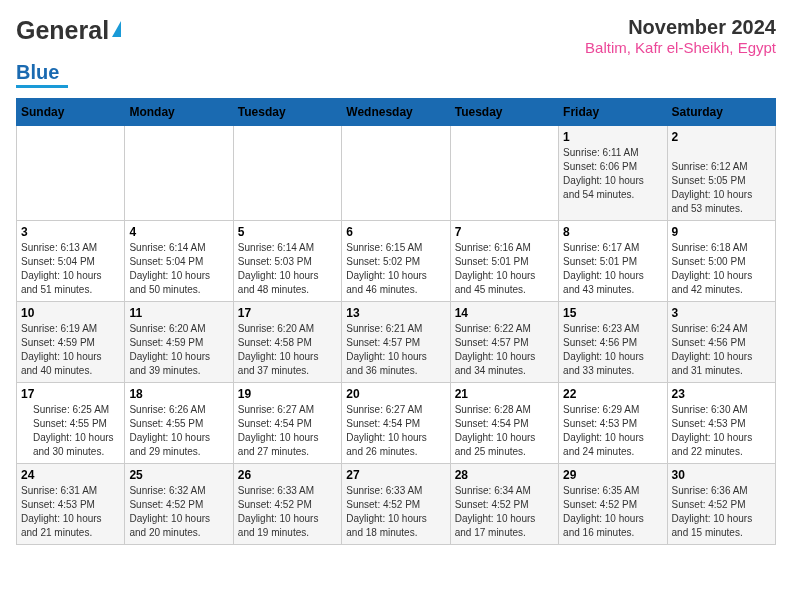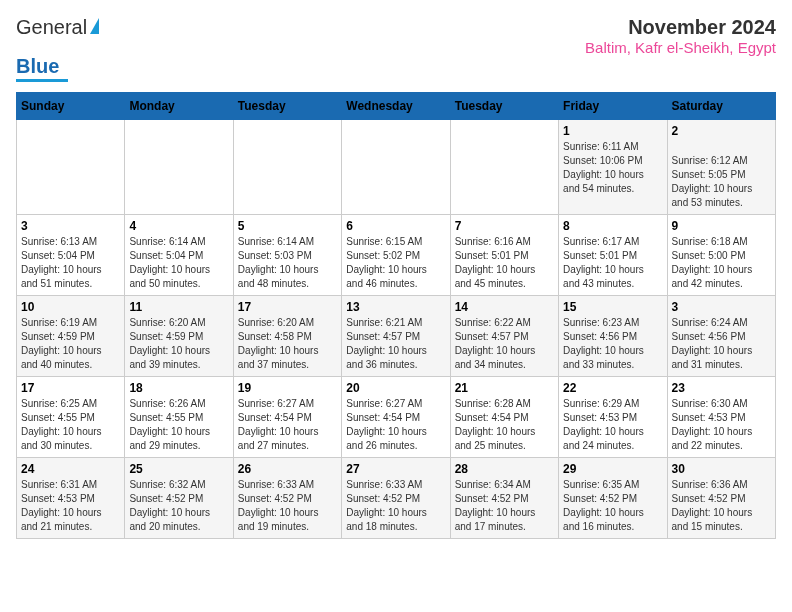--- a/index.html
+++ b/index.html
@@ -67,21 +67,21 @@
     .empty-cell {
       background: #fff !important;
     }
   </style>
 </head>
 <body>
 
 <div class="header-area">
   <div class="logo">
     <div style="display:flex;align-items:center;">
-      <span style="font-size:20px;font-weight:normal;color:#333;">General</span>
+      <span style="font-size:25px;font-weight:bold;color:#333;">General</span>
       <span style="display:inline-block;width:0;height:0;border-left:9px solid transparent;border-bottom:16px solid #1a9ad7;margin-left:3px;margin-bottom:4px;"></span>
     </div>
     <div style="display:flex;align-items:center;margin-top:-4px;">
       <span style="font-size:20px;font-weight:bold;color:#1a6ab1;margin-top:20px;">Blue</span>
     </div>
     <div style="width:52px;height:3px;background:#1a9ad7;margin-top:1px;"></div>
   </div>
   <div class="title-area">
     <div style="font-size:20px;font-weight:bold;color:#333;">November 2024</div>
     <div style="font-size:15px;color:#ec4899;">Baltim, Kafr el-Sheikh, Egypt</div>
@@ -103,21 +103,21 @@
   <tbody id="calendar-body">
   <tr>
         <td class="empty-cell"></td>
         <td class="empty-cell"></td>
         <td class="empty-cell"></td>
         <td class="empty-cell"></td>
         <td class="empty-cell"></td>
         <td>
           <span class="day-num">1</span>
           <div class="day-info" style="white-space: pre-line;">Sunrise: 6:11 AM
-Sunset: 10:06 PM
+Sunset: 6:06 PM
 Daylight: 10 hours
 and 54 minutes.</div>
         </td>
         <td>
           <span class="day-num">2</span>
           <div class="day-info" style="white-space: pre-line; margin-top: 16px;">Sunrise: 6:12 AM
 Sunset: 5:05 PM
 Daylight: 10 hours
 and 53 minutes.</div>
         </td>
@@ -220,21 +220,21 @@
           <span class="day-num">3</span>
           <div class="day-info" style="white-space: pre-line;">Sunrise: 6:24 AM
 Sunset: 4:56 PM
 Daylight: 10 hours
 and 31 minutes.</div>
         </td>
       </tr>
       <tr>
         <td>
           <span class="day-num">17</span>
-          <div class="day-info" style="white-space: pre-line;">Sunrise: 6:25 AM
+          <div class="day-info" style="white-space: pre-line; margin-left: 12px;">Sunrise: 6:25 AM
 Sunset: 4:55 PM
 Daylight: 10 hours
 and 30 minutes.</div>
         </td>
         <td>
           <span class="day-num">18</span>
           <div class="day-info" style="white-space: pre-line;">Sunrise: 6:26 AM
 Sunset: 4:55 PM
 Daylight: 10 hours
 and 29 minutes.</div>

